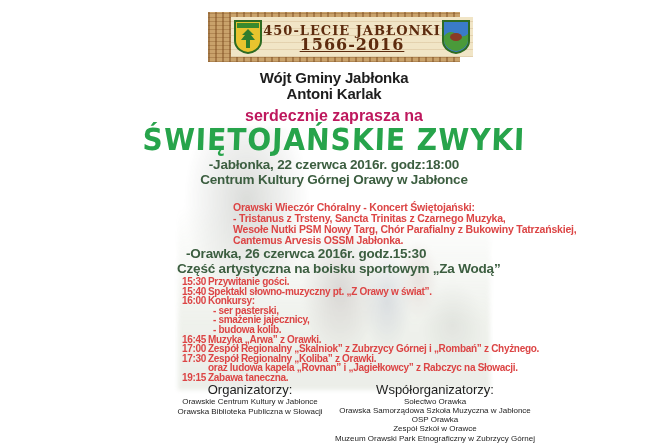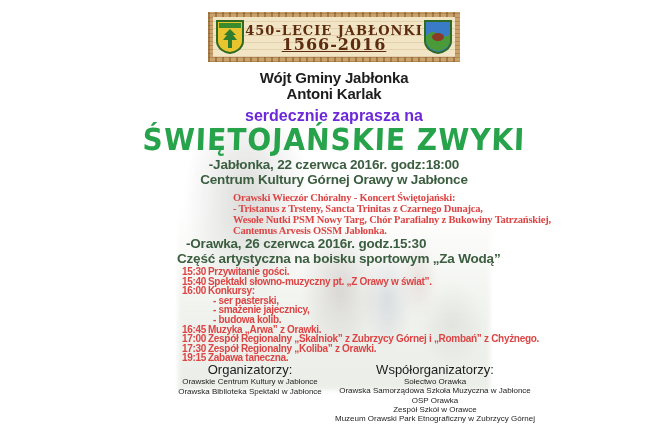--- a/index.html
+++ b/index.html
@@ -21,41 +21,41 @@
   .content{position:relative;z-index:1;width:100%;height:100%;}
 
   
   .banner{width:252px;height:50px;margin:12px auto 0;box-sizing:border-box;padding:5px;
     background-color:#c9a26b;
     background-image:
       repeating-linear-gradient(90deg, rgba(122,72,28,.45) 0 2px, transparent 2px 7px),
       repeating-linear-gradient(0deg, rgba(122,72,28,.30) 0 1px, transparent 1px 4px);}
   .plank{width:100%;height:100%;background-color:#f1e5c6;
     background-image:repeating-linear-gradient(0deg, rgba(180,140,90,.22) 0 1px, transparent 1px 7px);
-    display:flex;align-items:center;justify-content:space-between;box-sizing:border-box;padding:0 3px;}
+    display:flex;align-items:center;justify-content:space-between;box-sizing:border-box;padding:0 3px;margin-left:18px;}
   .crest{flex:none;width:28px;height:34px;}
   .banner-text{flex:1;text-align:center;color:#5d2b0e;font-family:"DejaVu Serif", serif;font-weight:bold;}
   .banner-title{font-size:13px;line-height:14px;letter-spacing:1px;}
   .banner-years{font-size:16px;line-height:13px;letter-spacing:1px;text-decoration:underline;}
 
   
   .intro{margin-top:8px;text-align:center;color:#1d1d1d;font-weight:bold;
          font-size:15px;line-height:16px;letter-spacing:-0.2px;}
-  .invite{margin-top:6px;text-align:center;color:#6d28d9;font-weight:bold;font-size:16px;line-height:16px;}
+  .invite{margin-top:6px;text-align:center;color:#be185d;font-weight:bold;font-size:16px;line-height:16px;}
 
   
   .main-title{height:32px;text-align:center;color:#27a44b;font-family:"DejaVu Sans", sans-serif;
     font-weight:bold;font-size:28px;line-height:32px;letter-spacing:1px;
     transform:skewX(-2deg) scaleY(1.08);}
 
   
   .event1{margin-top:2px;text-align:center;color:#3c5e40;font-weight:bold;
           font-size:13.5px;line-height:14.5px;letter-spacing:-0.2px;}
-  .red-block{margin-top:5px;padding-left:109px;color:#dc4545;font-weight:bold;
-             font-size:10.5px;line-height:11px;letter-spacing:-0.2px;font-family:Liberation Serif, serif;}
+  .red-block{margin-top:15px;padding-left:109px;color:#dc4545;font-weight:bold;
+             font-size:10.5px;line-height:11px;letter-spacing:-0.2px;}
   .red-block div{white-space:nowrap;}
   .event2{margin-top:1px;padding-left:53px;color:#3c5e40;font-weight:bold;
           font-size:13.5px;line-height:14.5px;letter-spacing:-0.2px;}
   .event2 .date{padding-left:9px;}
 
   
   .schedule{margin-top:1px;color:#dc4545;font-weight:bold;font-size:10px;line-height:9.6px;letter-spacing:-0.3px;}
   .sch-row{display:flex;padding-left:58px;}
   .sch-time{flex:none;width:26px;}
   .sch-text{white-space:nowrap;}
@@ -110,21 +110,21 @@
 
       <div class="main-title">ŚWIĘTOJAŃSKIE ZWYKI</div>
 
       <div class="event1">
         <div>-Jabłonka, 22 czerwca 2016r. godz:18:00</div>
         <div>Centrum Kultury Górnej Orawy w Jabłonce</div>
       </div>
 
       <div class="red-block">
         <div>Orawski Wieczór Chóralny - Koncert Świętojański:</div>
-        <div>- Tristanus z Trsteny, Sancta Trinitas z Czarnego Dunajca,</div>
+        <div>- Tristanus z Trsteny, Sancta Trinitas z Czarnego Muzyka,</div>
         <div>Wesołe Nutki PSM Nowy Targ, Chór Parafialny z Bukowiny Tatrzańskiej,</div>
         <div>Cantemus Arvesis OSSM Jabłonka.</div>
       </div>
 
       <div class="event2">
         <div class="date">-Orawka, 26 czerwca 2016r. godz.15:30</div>
         <div>Część artystyczna na boisku sportowym „Za Wodą”</div>
       </div>
 
       <div class="schedule">
@@ -158,30 +158,34 @@
         </div>
         <div class="sch-row">
           <span class="sch-time">17:00</span>
           <span class="sch-text">Zespół Regionalny „Skalniok” z Zubrzycy Górnej i „Rombań” z Chyżnego.</span>
         </div>
         <div class="sch-row">
           <span class="sch-time">17:30</span>
           <span class="sch-text">Zespół Regionalny „Koliba” z Orawki.</span>
         </div>
         <div class="sch-row">
+          <span class="sch-time"></span>
+          <span class="sch-text">oraz ludowa kapela „Rovnan” i „Jagiełkowcy” z Rabczyc na Słowacji.</span>
+        </div>
+        <div class="sch-row">
           <span class="sch-time">19:15</span>
           <span class="sch-text">Zabawa taneczna.</span>
         </div>
       </div>
 
       <div class="orgs">
         <div class="org-col org-left">
           <div class="org-title">Organizatorzy:</div>
           <div class="org-item">Orawskie Centrum Kultury w Jabłonce</div>
-          <div class="org-item">Orawska Biblioteka Spektakl w Jabłonce</div>
+          <div class="org-item">Orawska Biblioteka Publiczna w Słowacji</div>
         </div>
         <div class="org-col org-right">
           <div class="org-title">Współorganizatorzy:</div>
           <div class="org-item">Sołectwo Orawka</div>
           <div class="org-item">Orawska Samorządowa Szkoła Muzyczna w Jabłonce</div>
           <div class="org-item">OSP Orawka</div>
           <div class="org-item">Zespół Szkół w Orawce</div>
           <div class="org-item">Muzeum Orawski Park Etnograficzny w Zubrzycy Górnej</div>
 
         </div>

